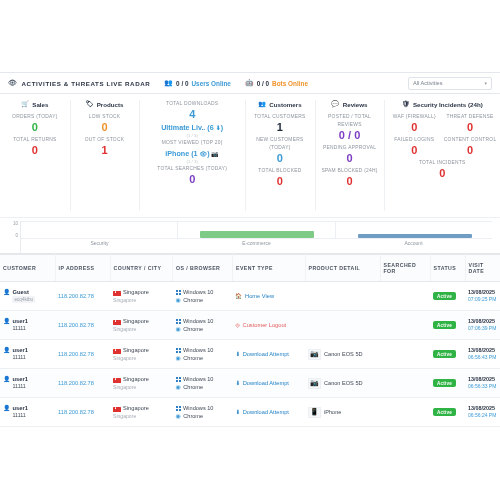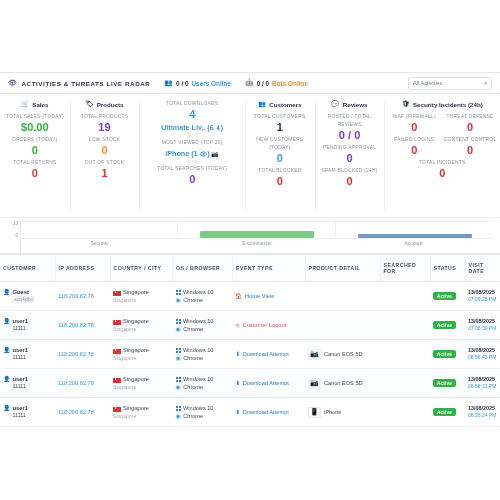--- a/index.html
+++ b/index.html
@@ -202,41 +202,33 @@
   </div>
 
   <div class="band stats">
 
     <div class="stat-col">
       <div class="stat-head">
         <span class="hi">🛒</span>
         <span>Sales</span>
       </div>
       <div class="kv">
-        <span class="k">TOTAL SALES (TODAY)</span>
-        <span class="v v-green">$0.00</span>
-      </div>
-      <div class="kv">
         <span class="k">ORDERS (TODAY)</span>
         <span class="v v-green">0</span>
       </div>
       <div class="kv">
         <span class="k">TOTAL RETURNS</span>
         <span class="v v-red">0</span>
       </div>
     </div>
 
     <div class="stat-col">
       <div class="stat-head">
         <span class="hi">🏷</span>
         <span>Products</span>
-      </div>
-      <div class="kv">
-        <span class="k">TOTAL PRODUCTS</span>
-        <span class="v v-purple">19</span>
       </div>
       <div class="kv">
         <span class="k">LOW STOCK</span>
         <span class="v v-orange">0</span>
       </div>
       <div class="kv">
         <span class="k">OUT OF STOCK</span>
         <span class="v v-red">1</span>
       </div>
     </div>

